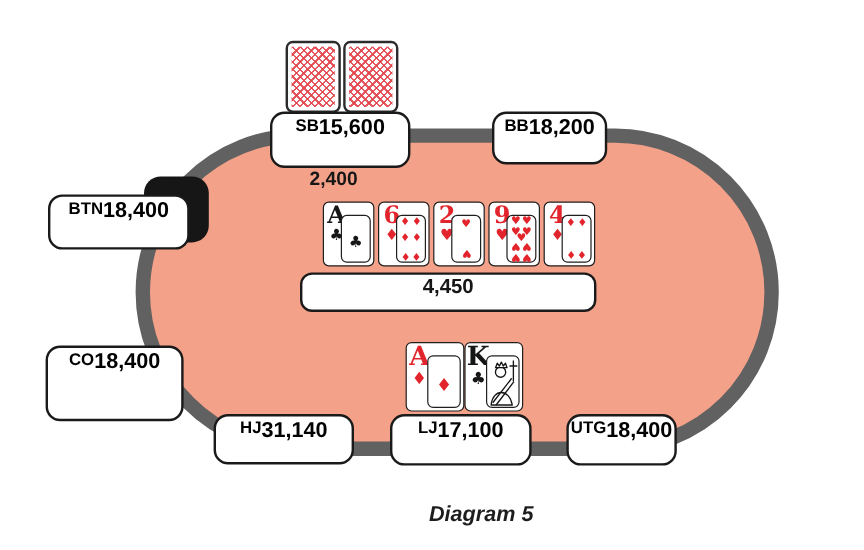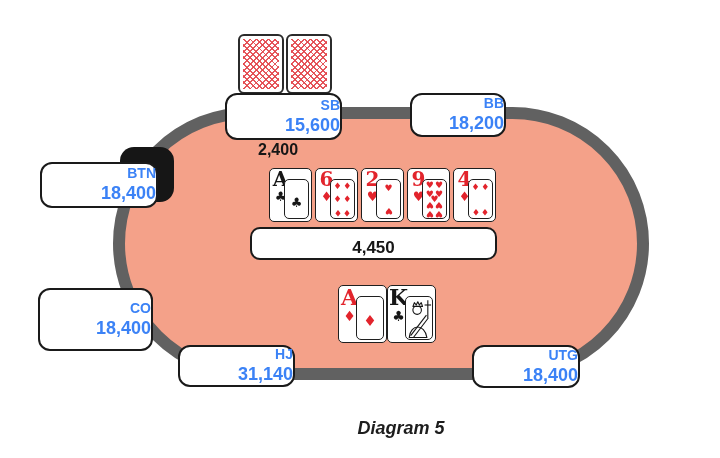--- a/index.html
+++ b/index.html
@@ -9,42 +9,42 @@
 
   
   .table-oval { position:absolute; left:113px; top:107px; width:536px; height:273px;
                 border:12px solid var(--rim,#616161); border-radius:137px;
                 background:var(--felt,#F4A189); z-index:1; }
   .btn-marker { position:absolute; left:120px; top:147px; width:54px; height:55px;
                 background:#161616; border-radius:14px; z-index:2; }
 
   
   .seat { position:absolute; background:#fff; border:2.5px solid #1a1a1a;
-          border-radius:12px; z-index:5; display:flex; flex-direction:column;
-          align-items:flex-end; justify-content:center; color:#3b82f6;
+          border-radius:12px; z-index:5; display:flex; flex-direction:row;
+          align-items:flex-start; justify-content:center; color:#000000;
           font-weight:bold; line-height:1.3; }
   .seat .label { font-size:14px; }
   .seat .stack { font-size:18px; }
 
   
   .cardback { position:absolute; top:34px; width:46px; height:60px; background:#fff;
               border:2px solid #2b2b2b; border-radius:6px; padding:3px; z-index:2; }
   .cardback .pattern { width:100%; height:100%;
       background:
         repeating-linear-gradient(45deg,  rgba(227,70,76,.9) 0 1.4px, transparent 1.4px 4.4px),
         repeating-linear-gradient(135deg, rgba(227,70,76,.9) 0 1.4px, transparent 1.4px 4.4px),
         #fff; }
   .cardback.b1 { left:238px; } .cardback.b2 { left:286px; }
 
   
   .bet-label { position:absolute; left:258px; top:141px; font-weight:bold;
                font-size:16px; color:#161616; z-index:3; }
   .pot-box { position:absolute; left:250px; top:227px; width:247px; height:33px;
              background:#fff; border:2.5px solid #1a1a1a; border-radius:10px;
-             display:flex; align-items:flex-end; justify-content:center;
+             display:flex; align-items:flex-start; justify-content:center;
              font-weight:bold; font-size:17px; color:#161616; z-index:3; }
   .caption { position:absolute; left:321px; top:418px; width:160px; text-align:center;
              font-style:italic; font-weight:600; font-size:18px; color:#1d1d1d; }
 
   
   .board-row { position:absolute; left:269px; top:168px; display:flex; gap:3px; z-index:3; }
   .hero-row  { position:absolute; left:338px; top:285px; display:flex; z-index:4; }
   .card { position:relative; background:#fff; border:1.5px solid #1f1f1f;
           border-radius:5px; }
   .card.small { width:43px; height:54px; }
@@ -96,21 +96,25 @@
     <div class="stack">18,400</div>
   </div>
   <div class="seat" style="left:38px;top:288px;width:115px;height:63px">
     <div class="label">CO</div>
     <div class="stack">18,400</div>
   </div>
   <div class="seat" style="left:178px;top:345px;width:117px;height:42px">
     <div class="label">HJ</div>
     <div class="stack">31,140</div>
   </div>
-  <div class="seat" style="left:472px;top:345px;width:108px;height:43px">
+  <div class="seat" style="left:325px;top:345px;width:118px;height:43px">
+    <div class="label">LJ</div>
+    <div class="stack">17,100</div>
+  </div>
+  <div class="seat" style="left:472px;top:345px;width:92px;height:43px">
     <div class="label">UTG</div>
     <div class="stack">18,400</div>
   </div>
 
   <div class="bet-label">2,400</div>
   <div class="board-row" id="board-row">
       <div class="card small" style="color: rgb(22, 22, 22);">
         <div class="corner">
           <div class="rank">A</div>
           <div class="csuit">♣</div>

